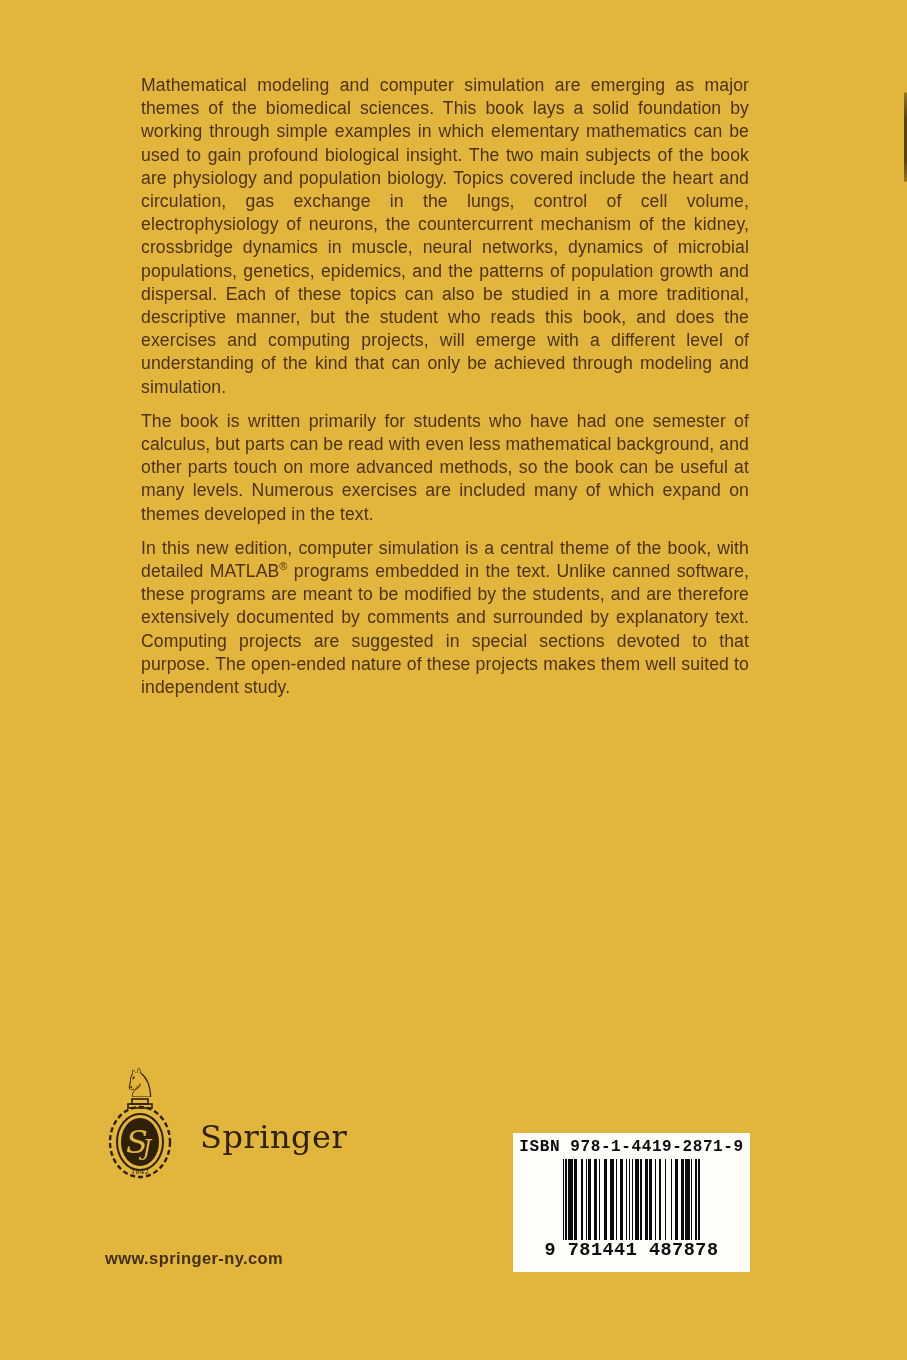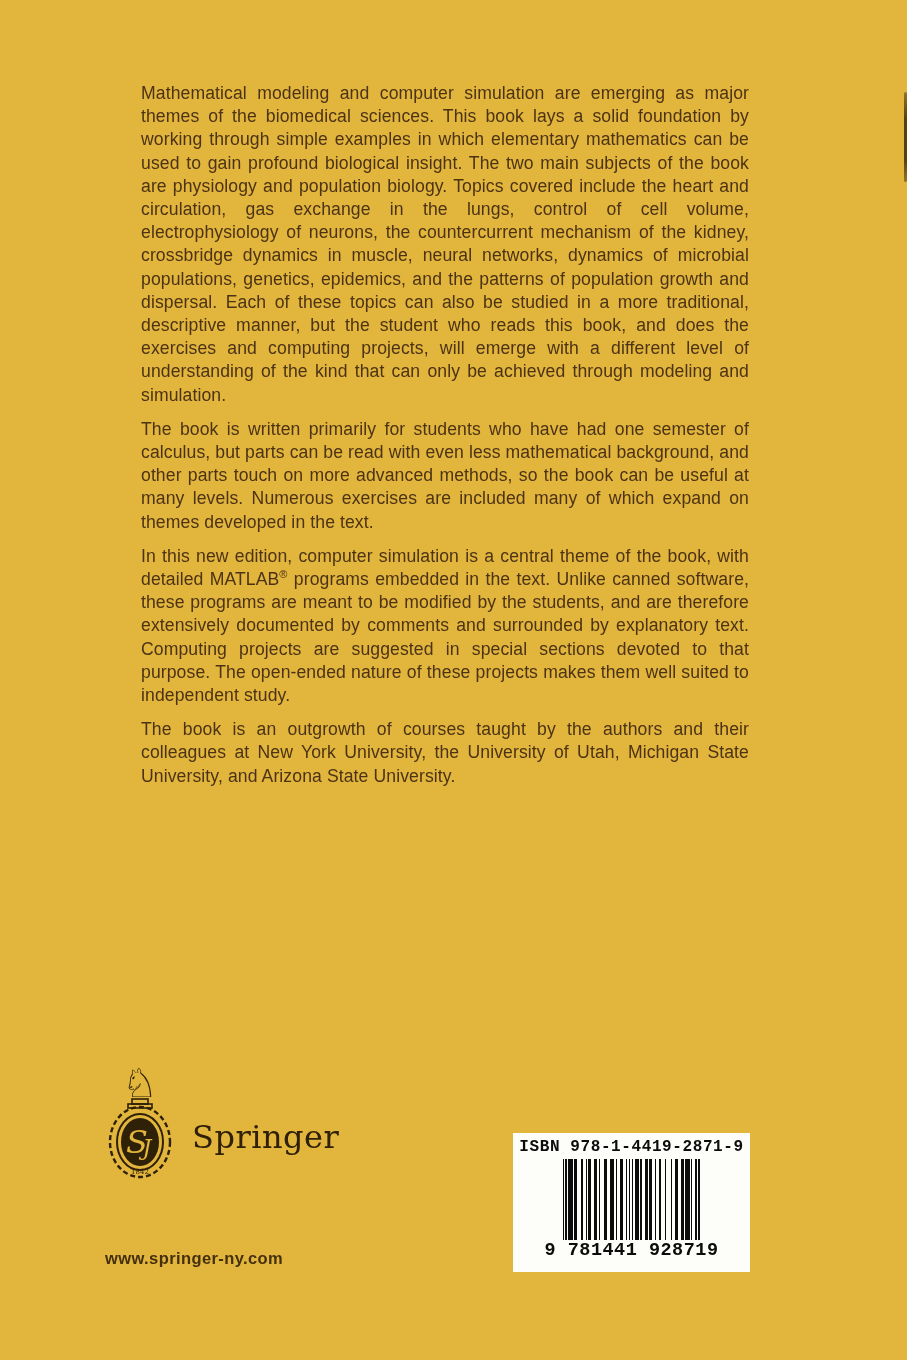--- a/index.html
+++ b/index.html
@@ -3,36 +3,36 @@
 <meta charset="utf-8">
 <style>
   html,body{margin:0;padding:0;}
   body{
     width:907px;height:1360px;
     background:#e2b53c;
     font-family:"Liberation Sans",sans-serif;
     position:relative;overflow:hidden;
   }
   .blurb{
-    position:absolute;left:141px;top:82px;width:608px;
+    position:absolute;left:141px;top:74px;width:608px;
     color:#4c3315;
     font-size:17.6px;line-height:23.2px;
     text-align:justify;
     letter-spacing:0.1px;
   }
   .blurb p{margin:0 0 11px 0;}
   .blurb sup{font-size:11px;line-height:0;}
   .publisher{
     position:absolute;left:100px;top:1060px;height:125px;
     display:flex;align-items:center;
   }
   .logo-crest{width:80px;height:124px;flex:0 0 auto;}
   .wordmark{
     font-family:"DejaVu Serif","Liberation Serif",serif;
-    font-size:32px;color:#2f2008;margin-left:12px;
+    font-size:32px;color:#2f2008;margin-left:20px;
     letter-spacing:0.5px;padding-top:28px;
   }
   .website{
     position:absolute;left:105px;top:1249px;
     font-size:16.5px;font-weight:bold;color:#44300f;
     letter-spacing:0.4px;
   }
   .barcode-box{
     position:absolute;left:513px;top:1133px;width:237px;height:139px;
     background:#fdfdfa;
@@ -63,21 +63,20 @@
     border-radius:2px;opacity:.85;
   }
 </style>
 </head>
 <body>
 
 <div class="blurb">
   <p>Mathematical modeling and computer simulation are emerging as major themes of the biomedical sciences. This book lays a solid foundation by working through simple examples in which elementary mathematics can be used to gain profound biological insight. The two main subjects of the book are physiology and population biology. Topics covered include the heart and circulation, gas exchange in the lungs, control of cell volume, electrophysiology of neurons, the countercurrent mechanism of the kidney, crossbridge dynamics in muscle, neural networks, dynamics of microbial populations, genetics, epidemics, and the patterns of population growth and dispersal. Each of these topics can also be studied in a more traditional, descriptive manner, but the student who reads this book, and does the exercises and computing projects, will emerge with a different level of understanding of the kind that can only be achieved through modeling and simulation.</p>
   <p>The book is written primarily for students who have had one semester of calculus, but parts can be read with even less mathematical background, and other parts touch on more advanced methods, so the book can be useful at many levels. Numerous exercises are included many of which expand on themes developed in the text.</p>
   <p><span>In this new edition, computer simulation is a central theme of the book, with detailed MATLAB</span><sup>®</sup><span> programs embedded in the text. Unlike canned software, these programs are meant to be modified by the students, and are therefore extensively documented by comments and surrounded by explanatory text. Computing projects are suggested in special sections devoted to that purpose. The open-ended nature of these projects makes them well suited to independent study.</span></p>
-  <p>The book is an outgrowth of courses taught by the authors and their colleagues at New York University, the University of Utah, Michigan State University, and Arizona State University.</p>
 </div>
 
 <div class="publisher">
   <svg class="logo-crest" viewBox="0 0 80 124" xmlns="http://www.w3.org/2000/svg">
     <text x="40" y="36" font-size="40" text-anchor="middle" fill="#2f2008" font-family="DejaVu Sans, sans-serif">♘</text>
     <rect x="32" y="38" width="16" height="5" fill="none" stroke="#2f2008" stroke-width="1.6"></rect>
     <rect x="28" y="43" width="24" height="4" fill="none" stroke="#2f2008" stroke-width="1.6"></rect>
     <ellipse cx="40" cy="81" rx="30" ry="35" fill="none" stroke="#2f2008" stroke-width="2.4" stroke-dasharray="5 3"></ellipse>
     <ellipse cx="40" cy="81" rx="23" ry="28" fill="none" stroke="#2f2008" stroke-width="2"></ellipse>
     <ellipse cx="40" cy="81" rx="19" ry="24" fill="#2f2008"></ellipse>
@@ -146,16 +145,16 @@
       <div class="bar" style="width: 2.90526px; background: rgb(12, 12, 12);"></div>
       <div class="bar" style="width: 1.45263px; background: transparent;"></div>
       <div class="bar" style="width: 4.35789px; background: rgb(12, 12, 12);"></div>
       <div class="bar" style="width: 1.45263px; background: transparent;"></div>
       <div class="bar" style="width: 1.45263px; background: rgb(12, 12, 12);"></div>
       <div class="bar" style="width: 2.90526px; background: transparent;"></div>
       <div class="bar" style="width: 1.45263px; background: rgb(12, 12, 12);"></div>
       <div class="bar" style="width: 1.45263px; background: transparent;"></div>
       <div class="bar" style="width: 1.45263px; background: rgb(12, 12, 12);"></div>
     </div>
-  <div class="barcode-digits">9 781441 928719</div>
+  <div class="barcode-digits">9 781441 487878</div>
 </div>
 
 <div class="scan-artifact"></div>
 
 </body></html>

